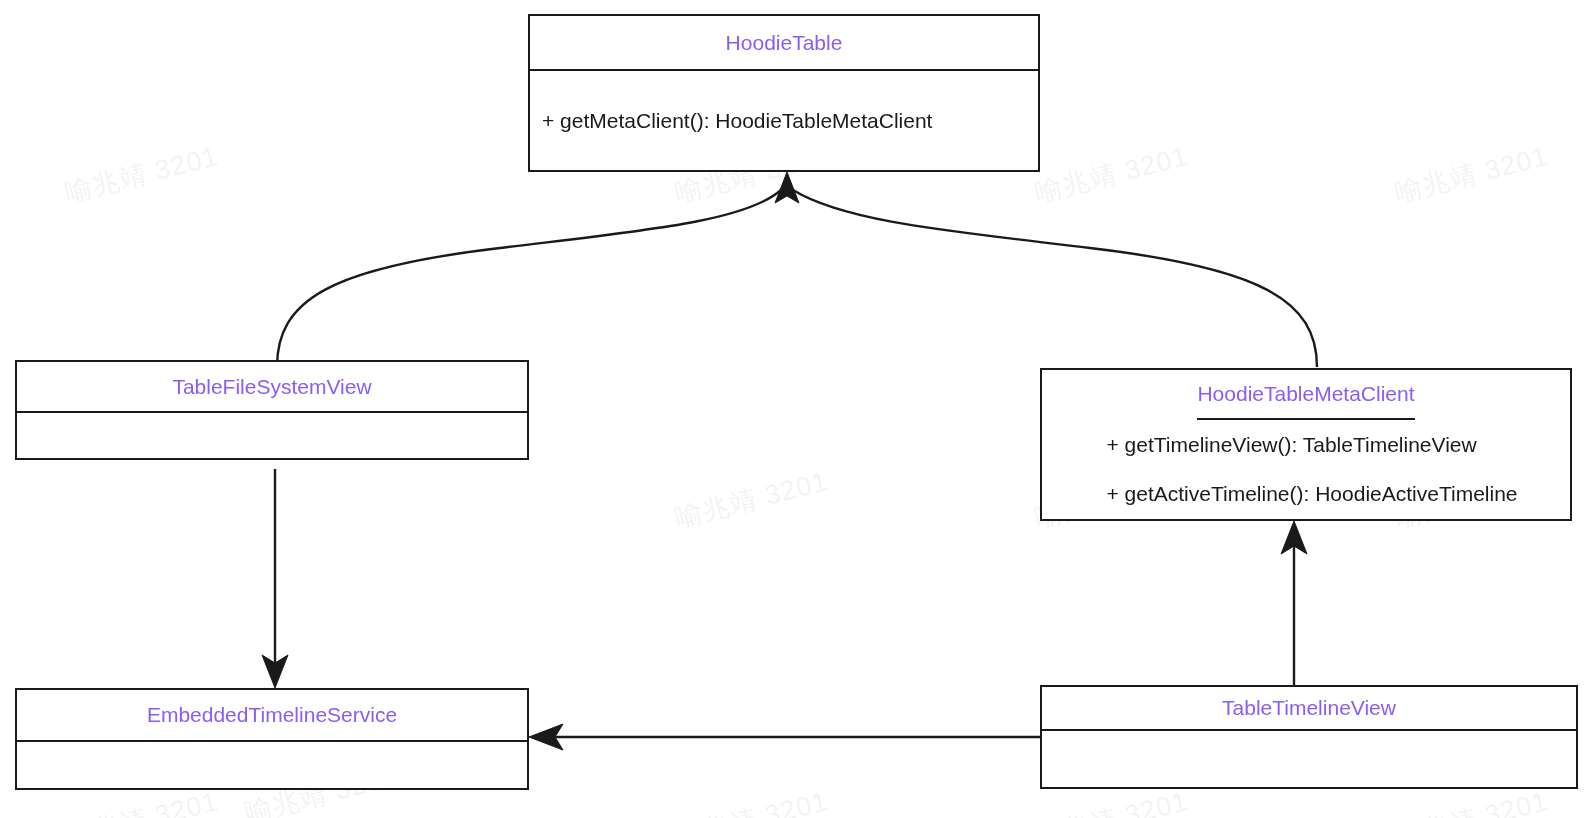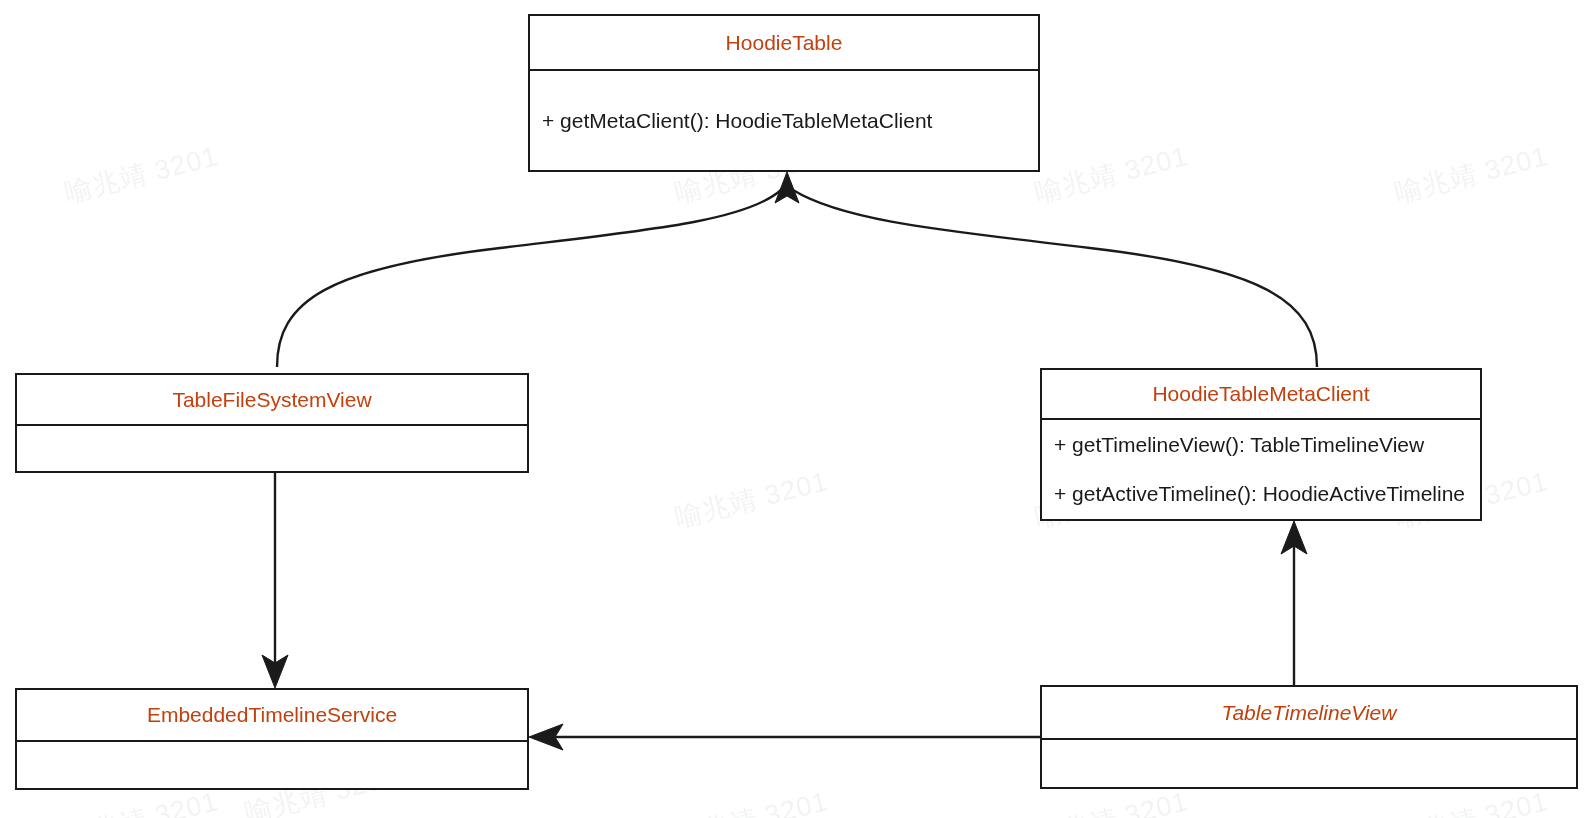--- a/index.html
+++ b/index.html
@@ -54,21 +54,21 @@
     z-index: 3;
     display: flex;
     flex-direction: column;
   }
   .uml-name {
     box-sizing: border-box;
     display: flex;
     align-items: center;
     justify-content: center;
     font-size: 21px;
-    color: #c2410c;
+    color: #8b5cf6;
     border-bottom: 2px solid #1a1a1a;
     background: transparent;
   }
   .uml-members {
     box-sizing: border-box;
     display: flex;
     flex-direction: column;
     justify-content: center;
     flex: 1 1 auto;
     background: transparent;
@@ -127,36 +127,36 @@
     <polygon points="529,737 563,724 555,737 563,750" fill="#1a1a1a" stroke="#1a1a1a" stroke-width="1"></polygon>
   </svg>
 
   <div class="uml-class" style="left:528px; top:14px; width:512px; height:158px;">
     <div class="uml-name" style="height:55px;">HoodieTable</div>
     <div class="uml-members">
       <div class="uml-member">+ getMetaClient(): HoodieTableMetaClient</div>
     </div>
   </div>
 
-  <div class="uml-class" style="left:15px; top:373px; width:514px; height:100px;">
+  <div class="uml-class" style="left:15px; top:360px; width:514px; height:100px;">
     <div class="uml-name" style="height:51px;">TableFileSystemView</div>
     <div class="uml-members empty"></div>
   </div>
 
-  <div class="uml-class" style="left:1040px; top:368px; width:442px; height:153px;">
+  <div class="uml-class" style="left:1040px; top:368px; width:532px; height:153px;align-items:center;">
     <div class="uml-name" style="height:50px;">HoodieTableMetaClient</div>
     <div class="uml-members">
       <div class="uml-member">+ getTimelineView(): TableTimelineView</div>
       <div class="uml-member">+ getActiveTimeline(): HoodieActiveTimeline</div>
     </div>
   </div>
 
   <div class="uml-class" style="left:15px; top:688px; width:514px; height:102px;">
     <div class="uml-name" style="height:52px;">EmbeddedTimelineService</div>
     <div class="uml-members empty"></div>
   </div>
 
   <div class="uml-class" style="left:1040px; top:685px; width:538px; height:104px;">
-    <div class="uml-name" style="height:53px;font-style:italic;">TableTimelineView</div>
+    <div class="uml-name" style="height:44px;">TableTimelineView</div>
     <div class="uml-members empty"></div>
   </div>
 
 </div>
 
 </body></html>

